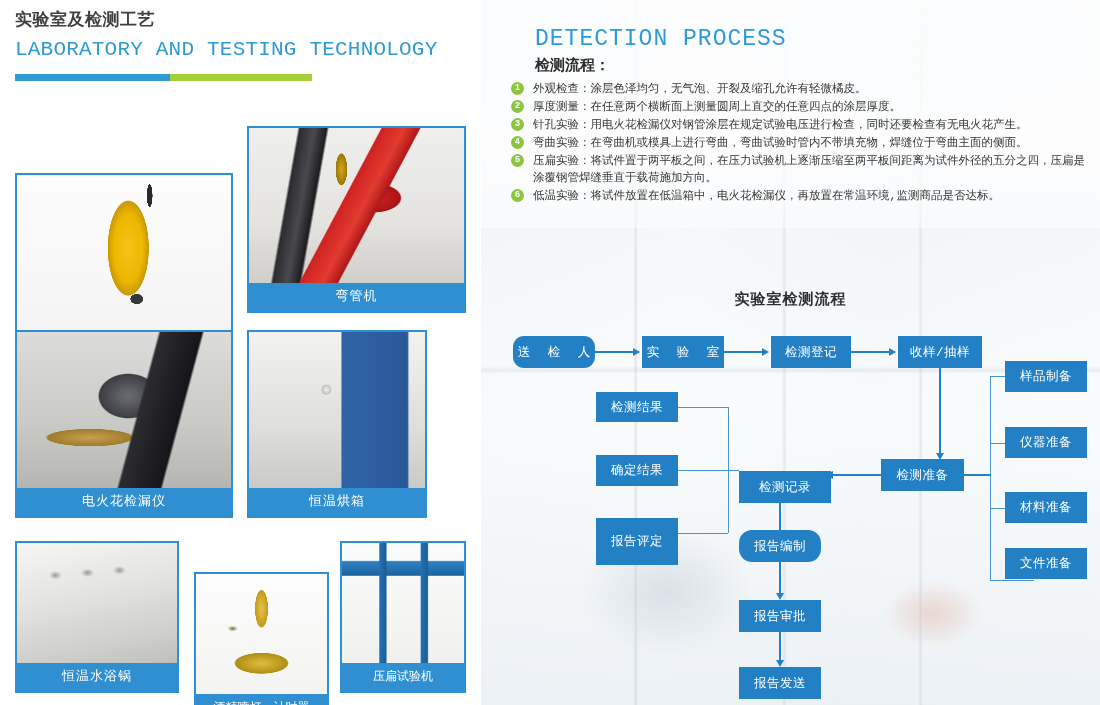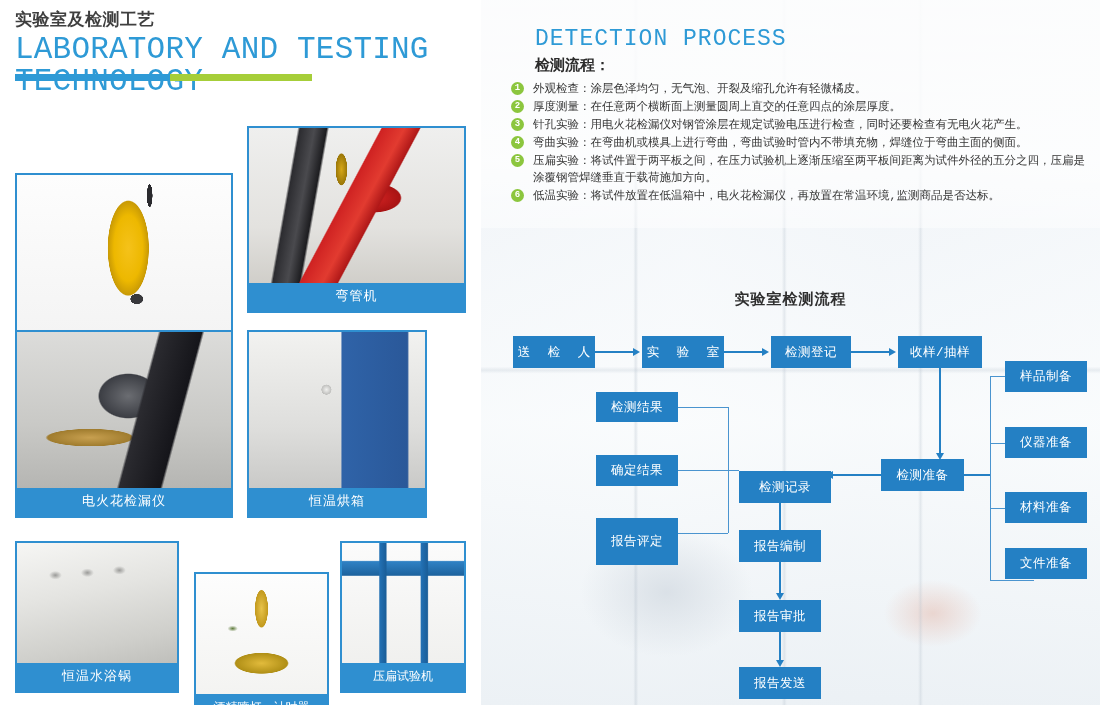--- a/index.html
+++ b/index.html
@@ -15,21 +15,21 @@
   #left-panel {
     position: absolute; left: 0; top: 0; width: 481px; height: 705px;
     background: #ffffff;
   }
   #header-block { position: absolute; left: 15px; top: 8px; width: 450px; }
   .title-cn {
     font-size: 17px; font-weight: bold; color: #3f3f3f;
     letter-spacing: 0.5px; line-height: 26px;
   }
   .title-en {
-    font-size: 31px; color: #2e9ad6; line-height: 32px;
+    font-size: 21px; color: #2e9ad6; line-height: 32px;
     letter-spacing: 0.2px; font-weight: 400;
   }
   #divider { position: absolute; left: 15px; top: 74px; width: 297px; height: 7px; }
   #divider .seg-blue { position: absolute; left: 0; top: 0; width: 155px; height: 7px; background: #2e9ad6; }
   #divider .seg-green { position: absolute; left: 155px; top: 0; width: 142px; height: 7px; background: #a6ce39; }
 
   
   .card {
     position: absolute;
     border: 2px solid #2f8fd0;
@@ -273,21 +273,21 @@
       <div class="bullet">
         <span class="num">6</span>
         <span>低温实验：将试件放置在低温箱中，电火花检漏仪，再放置在常温环境,监测商品是否达标。</span>
       </div>
     </div>
 
     <div id="flow-title">实验室检测流程</div>
 
     <div id="flow">
 
-      <div class="node wide-space" style="left:32px; top:336px; width:82px; height:32px;">送 检 人</div>
+      <div class="node wide-space" style="left:32px; top:336px; width:82px; height:32px;border-radius:11px;">送 检 人</div>
       <div class="hline" style="left:114px; top:351px; width:40px;"></div>
       <div class="arrow-r" style="left:152px; top:348px;"></div>
 
       <div class="node wide-space" style="left:161px; top:336px; width:82px; height:32px;">实 验 室</div>
       <div class="hline" style="left:243px; top:351px; width:40px;"></div>
       <div class="arrow-r" style="left:281px; top:348px;"></div>
 
       <div class="node" style="left:290px; top:336px; width:80px; height:32px;">检测登记</div>
       <div class="hline" style="left:370px; top:351px; width:40px;"></div>
       <div class="arrow-r" style="left:408px; top:348px;"></div>
@@ -319,21 +319,21 @@
       <div class="node" style="left:115px; top:392px; width:82px; height:30px;">检测结果</div>
       <div class="node" style="left:115px; top:455px; width:82px; height:31px;">确定结果</div>
       <div class="node" style="left:115px; top:518px; width:82px; height:47px;">报告评定</div>
 
       <div class="thin-h" style="left:197px; top:407px; width:50px;"></div>
       <div class="thin-h" style="left:197px; top:470px; width:61px;"></div>
       <div class="thin-h" style="left:197px; top:533px; width:50px;"></div>
       <div class="thin-v" style="left:247px; top:407px; height:126px;"></div>
 
       <div class="vline" style="left:298px; top:491px; height:40px;"></div>
-      <div class="node" style="left:258px; top:530px; width:82px; height:32px;">报告编制</div>
+      <div class="node" style="left:258px; top:530px; width:82px; height:32px;border-radius:13px;">报告编制</div>
 
       <div class="vline" style="left:298px; top:562px; height:33px;"></div>
       <div class="arrow-d" style="left:295px; top:593px;"></div>
       <div class="node" style="left:258px; top:600px; width:82px; height:32px;">报告审批</div>
 
       <div class="vline" style="left:298px; top:632px; height:30px;"></div>
       <div class="arrow-d" style="left:295px; top:660px;"></div>
       <div class="node" style="left:258px; top:667px; width:82px; height:32px;">报告发送</div>
 
     </div>

